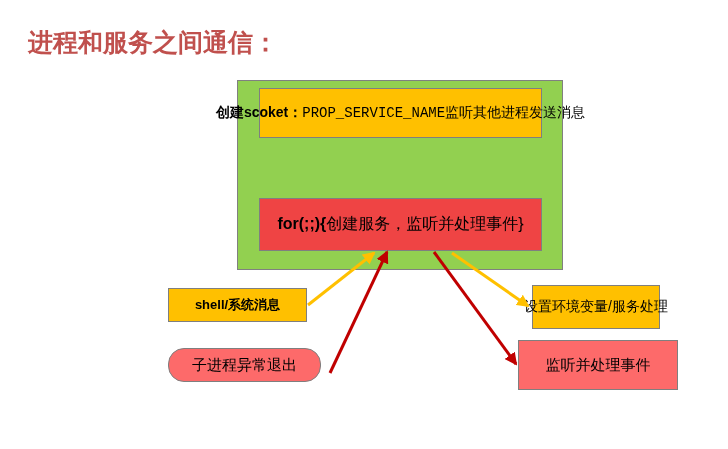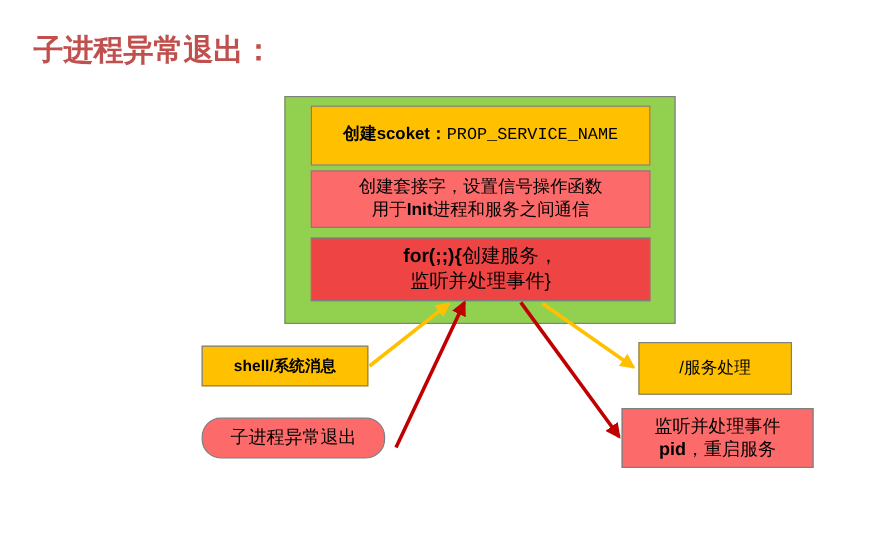--- a/index.html
+++ b/index.html
@@ -50,21 +50,20 @@
   }
 
   
   .proc-box {
     position: absolute;
     box-sizing: border-box;
     border: 1px solid #7f7f7f;
     text-align: center;
     color: #000000;
     display: flex;
-    flex-direction: column;
     justify-content: center;
     align-items: center;
     line-height: 1.28;
   }
   .proc-line {
     display: block;
     white-space: nowrap;
   }
 
   #box-socket {
@@ -157,53 +156,50 @@
     width: 728px;
     height: 449px;
     pointer-events: none;
   }
 </style>
 </head>
 <body>
 
 <div id="slide">
 
-  <div id="slide-title">子进程异常退出：</div>
+  <div id="slide-title">进程和服务之间通信：</div>
 
   <div id="outer-container"></div>
 
   <div class="proc-box" id="box-socket">
     <span class="proc-line"><span class="bold">创建scoket：</span><span class="mono">PROP_SERVICE_NAME</span></span>
-  </div>
-
-  <div class="proc-box" id="box-signal">
-    <span class="proc-line">创建套接字，设置信号操作函数</span>
-    <span class="proc-line"><span>用于</span><span class="bold">Init</span><span>进程和服务之间通信</span></span>
-  </div>
+    <span class="proc-line">监听其他进程发送消息</span>
+  </div>
+
 
   <div class="proc-box" id="box-loop">
     <span class="proc-line"><span class="bold">for(;;){</span><span>创建服务，</span></span>
     <span class="proc-line">监听并处理事件}</span>
   </div>
 
   <div class="proc-box" id="box-shell">
     <span class="proc-line">shell/系统消息</span>
   </div>
 
   <div class="proc-box" id="box-childexit">
     <span class="proc-line">子进程异常退出</span>
   </div>
 
   <div class="proc-box" id="box-env">
+    <span class="proc-line">设置环境变量</span>
     <span class="proc-line">/服务处理</span>
   </div>
 
   <div class="proc-box" id="box-restart">
     <span class="proc-line">监听并处理事件</span>
-    <span class="proc-line"><span class="bold">pid</span><span>，重启服务</span></span>
   </div>
 
   <svg id="arrow-layer" viewBox="0 0 728 449" width="728" height="449">
     <defs>
       <marker id="head-orange" viewBox="0 0 10 10" refX="8.5" refY="5" markerWidth="4.2" markerHeight="4.2" orient="auto-start-reverse">
         <path d="M 0 0 L 10 5 L 0 10 z" fill="#ffc000"></path>
       </marker>
       <marker id="head-red" viewBox="0 0 10 10" refX="8.5" refY="5" markerWidth="4.2" markerHeight="4.2" orient="auto-start-reverse">
         <path d="M 0 0 L 10 5 L 0 10 z" fill="#c00000"></path>
       </marker>

